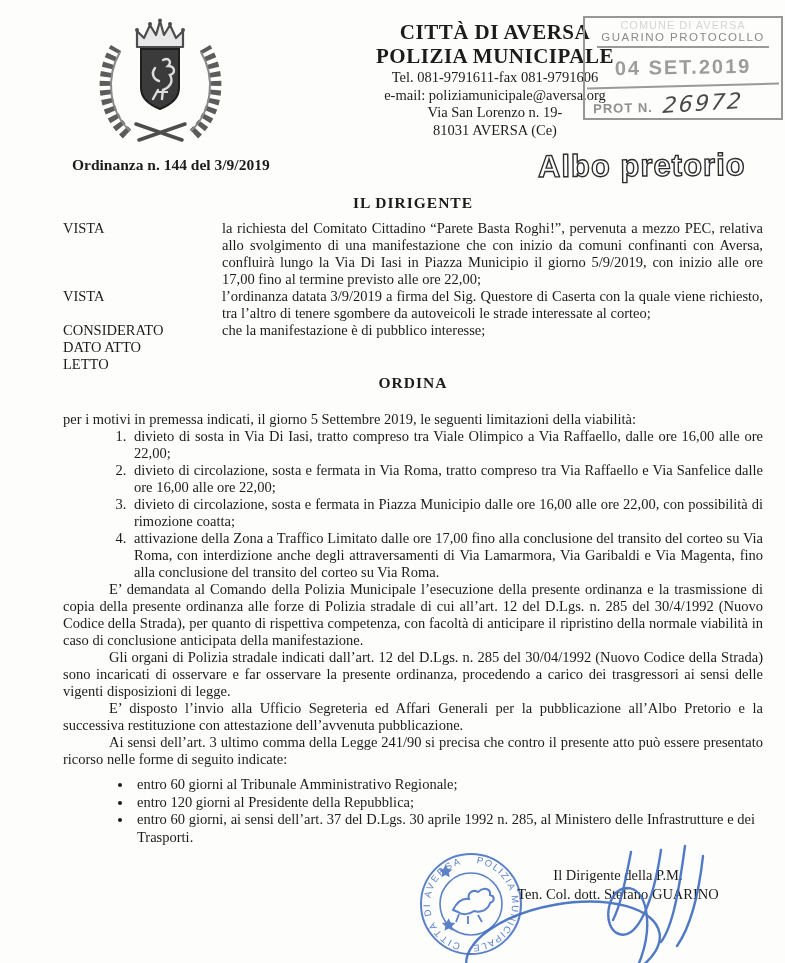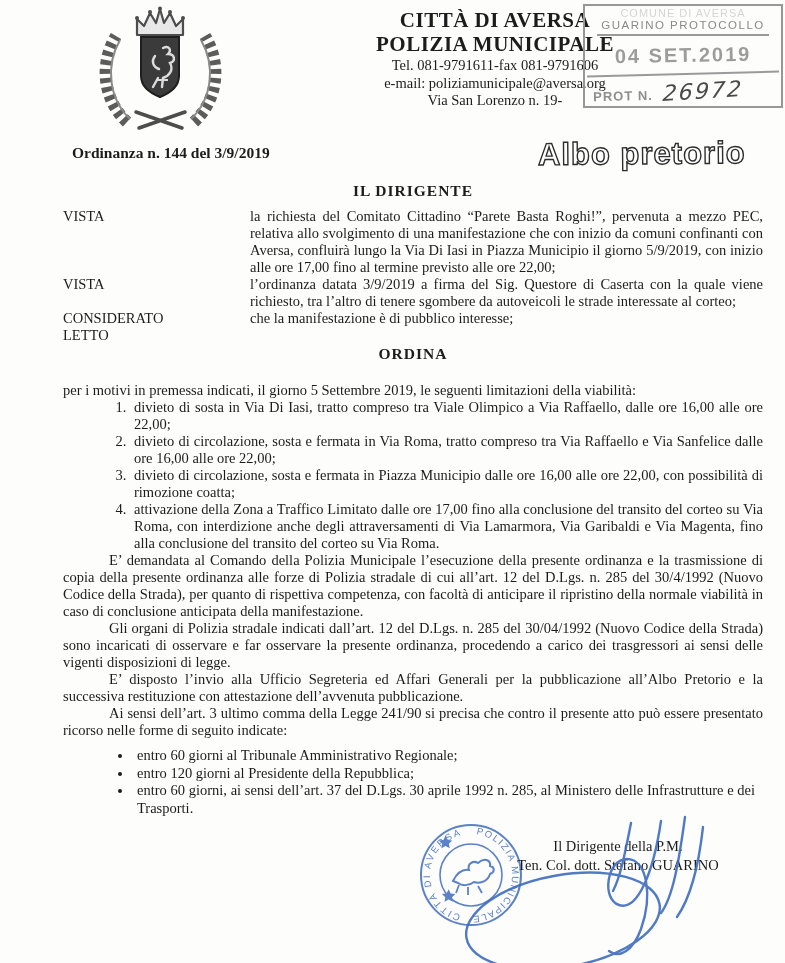--- a/index.html
+++ b/index.html
@@ -1,18 +1,18 @@
 <!DOCTYPE html>
 <html><head>
 <meta charset="utf-8">
 <style>
   * { margin:0; padding:0; box-sizing:border-box; }
   html,body { width:785px; height:963px; background:#fdfdfc; overflow:hidden; }
   body { font-family:"Liberation Serif", serif; color:#1c1c1c; }
-  .page { position:relative; width:785px; height:963px; padding:4px 22px 0 63px; }
+  .page { position:relative; width:785px; height:963px; padding:16px 22px 0 63px; }
 
   
   .doc-header { position:relative; height:128px; }
   .crest { position:absolute; left:30px; top:2px; }
   .header-center { position:absolute; left:267px; top:4px; width:330px; text-align:center; }
   .hc-city { font-size:21px; font-weight:bold; letter-spacing:.5px; line-height:24px; }
   .hc-dept { font-size:21px; font-weight:bold; letter-spacing:.5px; line-height:25px; }
   .hc-line { font-size:14.5px; line-height:17.5px; }
 
   .protocol-stamp { position:absolute; left:520px; top:0px; width:200px; height:104px;
@@ -37,21 +37,21 @@
     font-size:31px; font-weight:bold; letter-spacing:1px; color:#ffffff;
     -webkit-text-stroke:1.4px #2e2e2e; text-stroke:1.4px #2e2e2e; transform:rotate(-.5deg); }
 
   
   .center-heading { text-align:center; font-weight:bold; font-size:15.5px;
     letter-spacing:1px; line-height:18px; }
   #h-dirigente { margin:6px 0 8px; }
   #h-ordina { margin:1px 0 1px; }
 
   .premises { }
-  .premise-row { display:flex;gap:28px; }
+  .premise-row { display:flex; }
   .premise-label { flex:0 0 159px; font-size:14.5px; line-height:17px; }
   .premise-text { flex:1; font-size:14.5px; line-height:17px; text-align:justify; }
 
   .intro { font-size:14.5px; line-height:17px;margin-top:19px; }
 
   ol.ordered { margin:0 0 0 0; padding-left:67px; }
   ol.ordered li { font-size:14.5px; line-height:17px; text-align:justify; padding-left:4px; }
 
   p.body-par { font-size:14.5px; line-height:17px; text-align:justify; text-indent:46px; }
 
@@ -93,20 +93,21 @@
       <path d="M70 42 c6 -3 9 2 5 6 c7 0 8 7 2 9 c4 7 -1 13 -7 15 l-1 9 m-4 -9 l-5 9 m6 -18 c-6 -2 -8 -8 -4 -13" fill="none" stroke="#dcdcdc" stroke-width="2.4" stroke-linecap="round"></path>
       <path d="M63 74 h12" stroke="#dcdcdc" stroke-width="2"></path>
     </svg>
 
     <div class="header-center">
       <div class="hc-city">CITTÀ DI AVERSA</div>
       <div class="hc-dept">POLIZIA MUNICIPALE</div>
       <div class="hc-line">Tel. 081-9791611-fax 081-9791606</div>
       <div class="hc-line">e-mail: poliziamunicipale@aversa.org</div>
       <div class="hc-line">Via San Lorenzo n. 19-</div>
+      <div class="hc-line">81031 AVERSA (Ce)</div>
     </div>
 
     <div class="protocol-stamp">
       <div class="ps-line1">COMUNE DI AVERSA</div>
       <div class="ps-line2">GUARINO PROTOCOLLO</div>
       <div class="ps-date">04 SET.2019</div>
       <hr class="ps-rule">
       <div class="ps-prot">
         <span class="ps-prot-label">PROT N.</span>
         <span class="ps-prot-num">26972</span>
@@ -128,20 +129,21 @@
     </div>
     <div class="premise-row">
       <div class="premise-label">VISTA</div>
       <div class="premise-text">l’ordinanza datata 3/9/2019 a firma del Sig. Questore di Caserta con la quale viene richiesto, tra l’altro di tenere sgombere da autoveicoli le strade interessate al corteo;</div>
     </div>
     <div class="premise-row">
       <div class="premise-label">CONSIDERATO</div>
       <div class="premise-text">che la manifestazione è di pubblico interesse;</div>
     </div>
     <div class="premise-row">
+      <div class="premise-label">DATO ATTO</div>
     </div>
     <div class="premise-row">
       <div class="premise-label">LETTO</div>
     </div>
   </div>
 
   <h2 class="center-heading" id="h-ordina">ORDINA</h2>
   <p class="intro">per i motivi in premessa indicati, il giorno 5 Settembre 2019, le seguenti limitazioni della viabilità:</p>
 
   <ol class="ordered">

